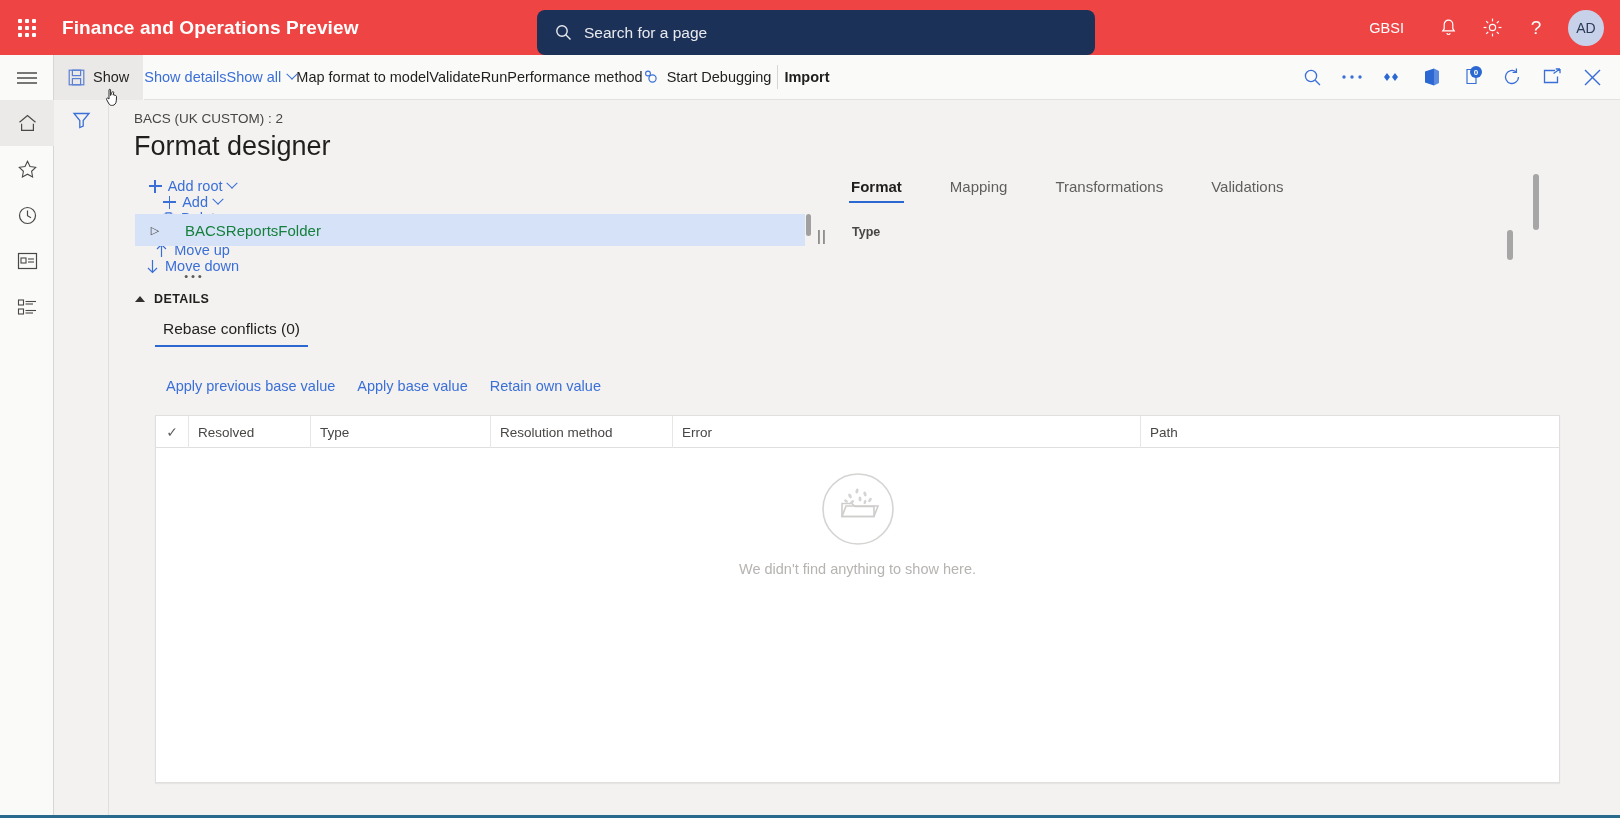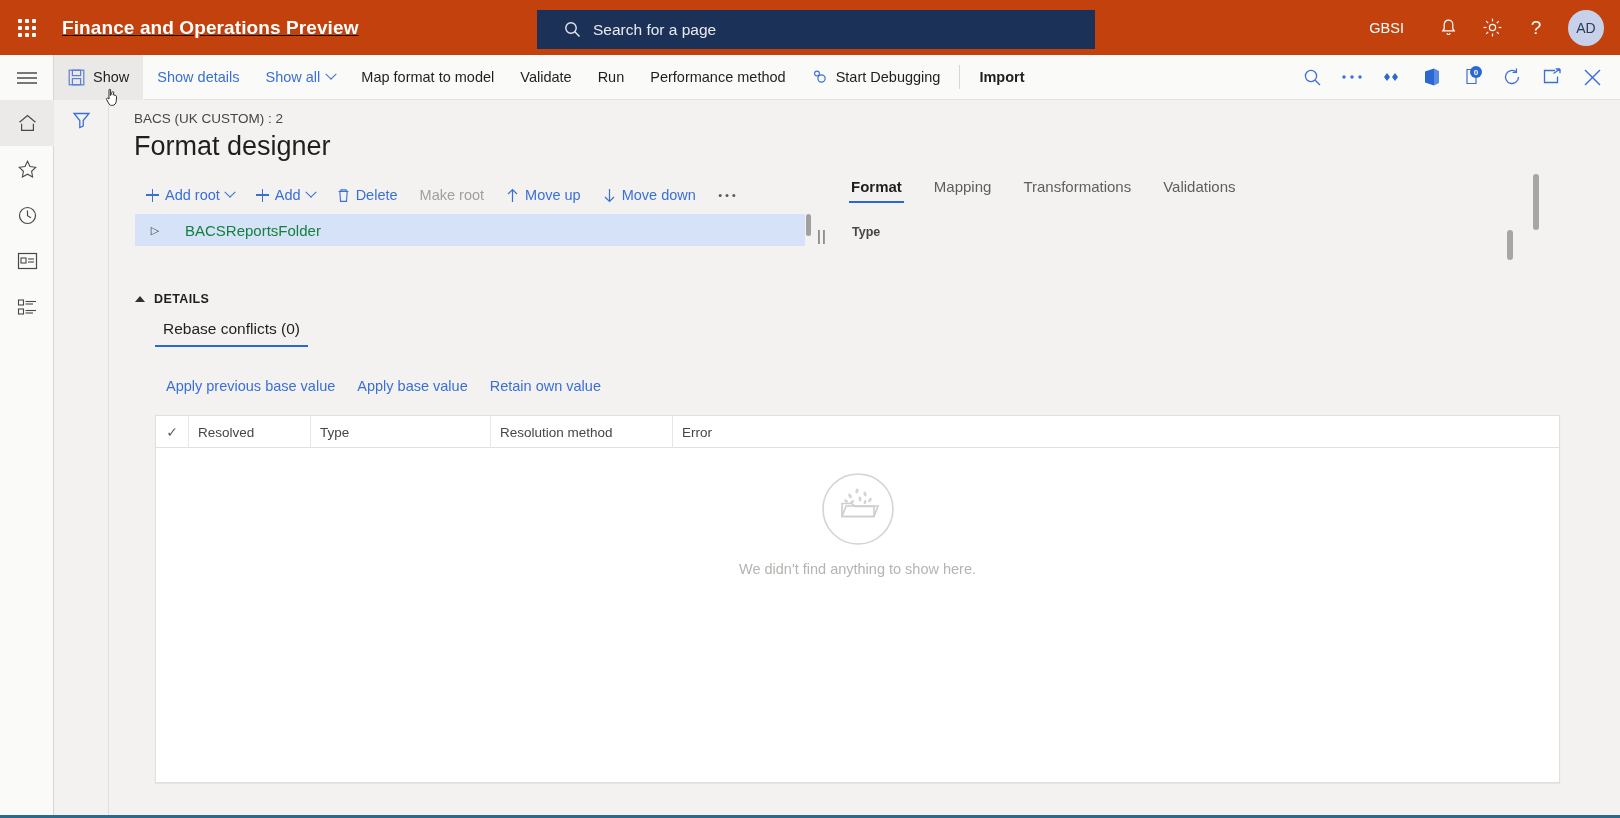--- a/index.html
+++ b/index.html
@@ -7,41 +7,41 @@
     width: 1620px; height: 818px;
     overflow: hidden;
     font-family: "Liberation Sans", sans-serif;
     background: #ffffff;
   }
   body { position: relative; }
 
   
   #topbar {
     position: absolute; left: 0; top: 0; width: 1620px; height: 55px;
-    background: #c2410c;
-    display: flex; align-items: center; text-decoration: underline;
+    background: #ef4444;
+    display: flex; align-items: center;
   }
   #waffle {
     width: 54px; height: 55px;
     display: flex; align-items: center; justify-content: center;
     cursor: pointer;
   }
   .waffle-grid {
     display: grid; grid-template-columns: repeat(3, 4px);
     grid-template-rows: repeat(3, 4px); gap: 3px;
   }
   .waffle-grid i { display:block; width:4px; height:4px; background:#ffffff; border-radius:1px; }
   #app-title {
     color: #ffffff; font-size: 19px; font-weight: bold;
     letter-spacing: .1px; margin-left: 8px; white-space: nowrap;
   }
   #search-box {
-    position: absolute; left: 537px; top: 10px; width: 558px; height: 39px;
+    position: absolute; left: 537px; top: 10px; width: 558px; height: 45px;
     background: #1c3157; display: flex; align-items: center;
-    padding-left: 27px; cursor: text;
+    padding-left: 18px; cursor: text; border-radius: 8px;
   }
   #search-box .s-ico { margin-right: 12px; display:flex; }
   #search-text { color: #e8eaee; font-size: 15.5px; }
   #top-right {
     position: absolute; right: 0; top: 0; height: 55px;
     display: flex; align-items: center; padding-right: 16px; gap: 0px;
   }
   #company-label { color:#ffffff; font-size: 14.5px; margin-right: 22px; cursor:pointer;}
   .top-ico {
     width: 44px; height: 55px; display:flex; align-items:center; justify-content:center;
@@ -73,21 +73,21 @@
     display: flex; align-items: center;
   }
   #save-btn {
     height: 45px; min-width: 80px; padding: 0 14px;
     background: #ebe9e7;
     display:flex; align-items:center; gap: 8px; cursor:pointer;
     border-right: 1px solid #fafaf9;
   }
   #save-btn span { font-size: 14.5px; color: #201f1e; }
   .cmd-item {
-    height: 45px; padding: 0 13px; display:flex; align-items:center; gap:7px;
+    height: 45px; padding: 0 0; display:flex; align-items:center; gap:7px;
     font-size: 14.5px; cursor: pointer; white-space: nowrap;
   }
   .cmd-item.link { color: #3a6fd8; }
   .cmd-item.dark { color: #201f1e; }
   .cmd-sep { width:1px; height:24px; background:#d9d7d5; margin: 0 6px; }
   .chev {
     display:inline-block; width:8px; height:8px;
     border-right: 1.4px solid currentColor; border-bottom: 1.4px solid currentColor;
     transform: rotate(45deg) translate(-2px,-2px);
   }
@@ -105,21 +105,21 @@
   #page {
     position:absolute; left:109px; top:100px; width:1511px; height:718px;
     background:#f3f2f1; overflow:hidden;
   }
   #breadcrumb { position:absolute; left:25px; top:11px; font-size:13.5px; color:#484644; }
   #page-title { position:absolute; left:25px; top:31px; font-size:27px; color:#201f1e; font-weight: normal;}
 
   
   #tree-toolbar {
     position:absolute; left:26px; top:78px; height:34px;
-    display:flex; align-items:center;
+    display:flex; align-items:center;flex-direction:column;
   }
   .tt-item {
     display:flex; align-items:center; gap:6px; padding:0 11px; height:34px;
     font-size:14.5px; color:#3a6fd8; cursor:pointer; white-space:nowrap;
   }
   .tt-item.disabled { color:#a19f9d; cursor:default; }
   .plus {
     display:inline-block; width:13px; height:13px; position:relative;
   }
   .plus:before, .plus:after {
@@ -144,21 +144,21 @@
     position:absolute; left:697px; top:114px; width:5px; height:22px;
     background:#a0a0a0; border-radius:3px;
   }
   #splitter {
     position:absolute; left:708px; top:128px; width:8px; height:18px;
     color:#605e5c; font-size:15px; line-height:16px; letter-spacing:1px;
   }
 
   
   #right-pane { position:absolute; left:726px; top:78px; width:760px; }
-  #tabs { display:flex; align-items:center; gap: 0; }
+  #tabs { display:flex; align-items:center; gap: 16px; }
   .tab {
     padding: 0 16px 8px 16px; font-size:15px; color:#605e5c; cursor:pointer;
     position:relative;
   }
   .tab.active { color:#201f1e; font-weight:bold; }
   .tab.active:after {
     content:""; position:absolute; left:14px; right:14px; bottom:0;
     height:2px; background:#2b68d2;
   }
   #type-label { margin-top: 22px; margin-left:17px; font-size:12.5px; color:#484644; font-weight:bold;}
@@ -539,20 +539,23 @@
         </div>
       <div class="gh" style="width:180px">
           <span>Type</span>
         </div>
       <div class="gh" style="width:182px">
           <span>Resolution method</span>
         </div>
       <div class="gh" style="width:468px">
           <span>Error</span>
         </div>
+      <div class="gh" style="width:380px">
+          <span>Path</span>
+        </div>
     </div>
 
     <div id="empty-wrap">
       <svg width="74" height="74" viewBox="0 0 74 74">
         <circle cx="37" cy="37" r="35" fill="none" stroke="#d6d4d2" stroke-width="1.6"></circle>
         <path d="M21 44.5v-13h10l3 3h19v10z" fill="none" stroke="#cfcdcb" stroke-width="1.6"></path>
         <path d="M21 44.5 25 34h32l-4 10.5z" fill="none" stroke="#cfcdcb" stroke-width="1.6"></path>
         <g fill="#d6d4d2">
           <ellipse cx="29" cy="24" rx="1.5" ry="2.6" transform="rotate(-28 29 24)"></ellipse>
           <ellipse cx="36" cy="19" rx="1.5" ry="2.6" transform="rotate(12 36 19)"></ellipse>

